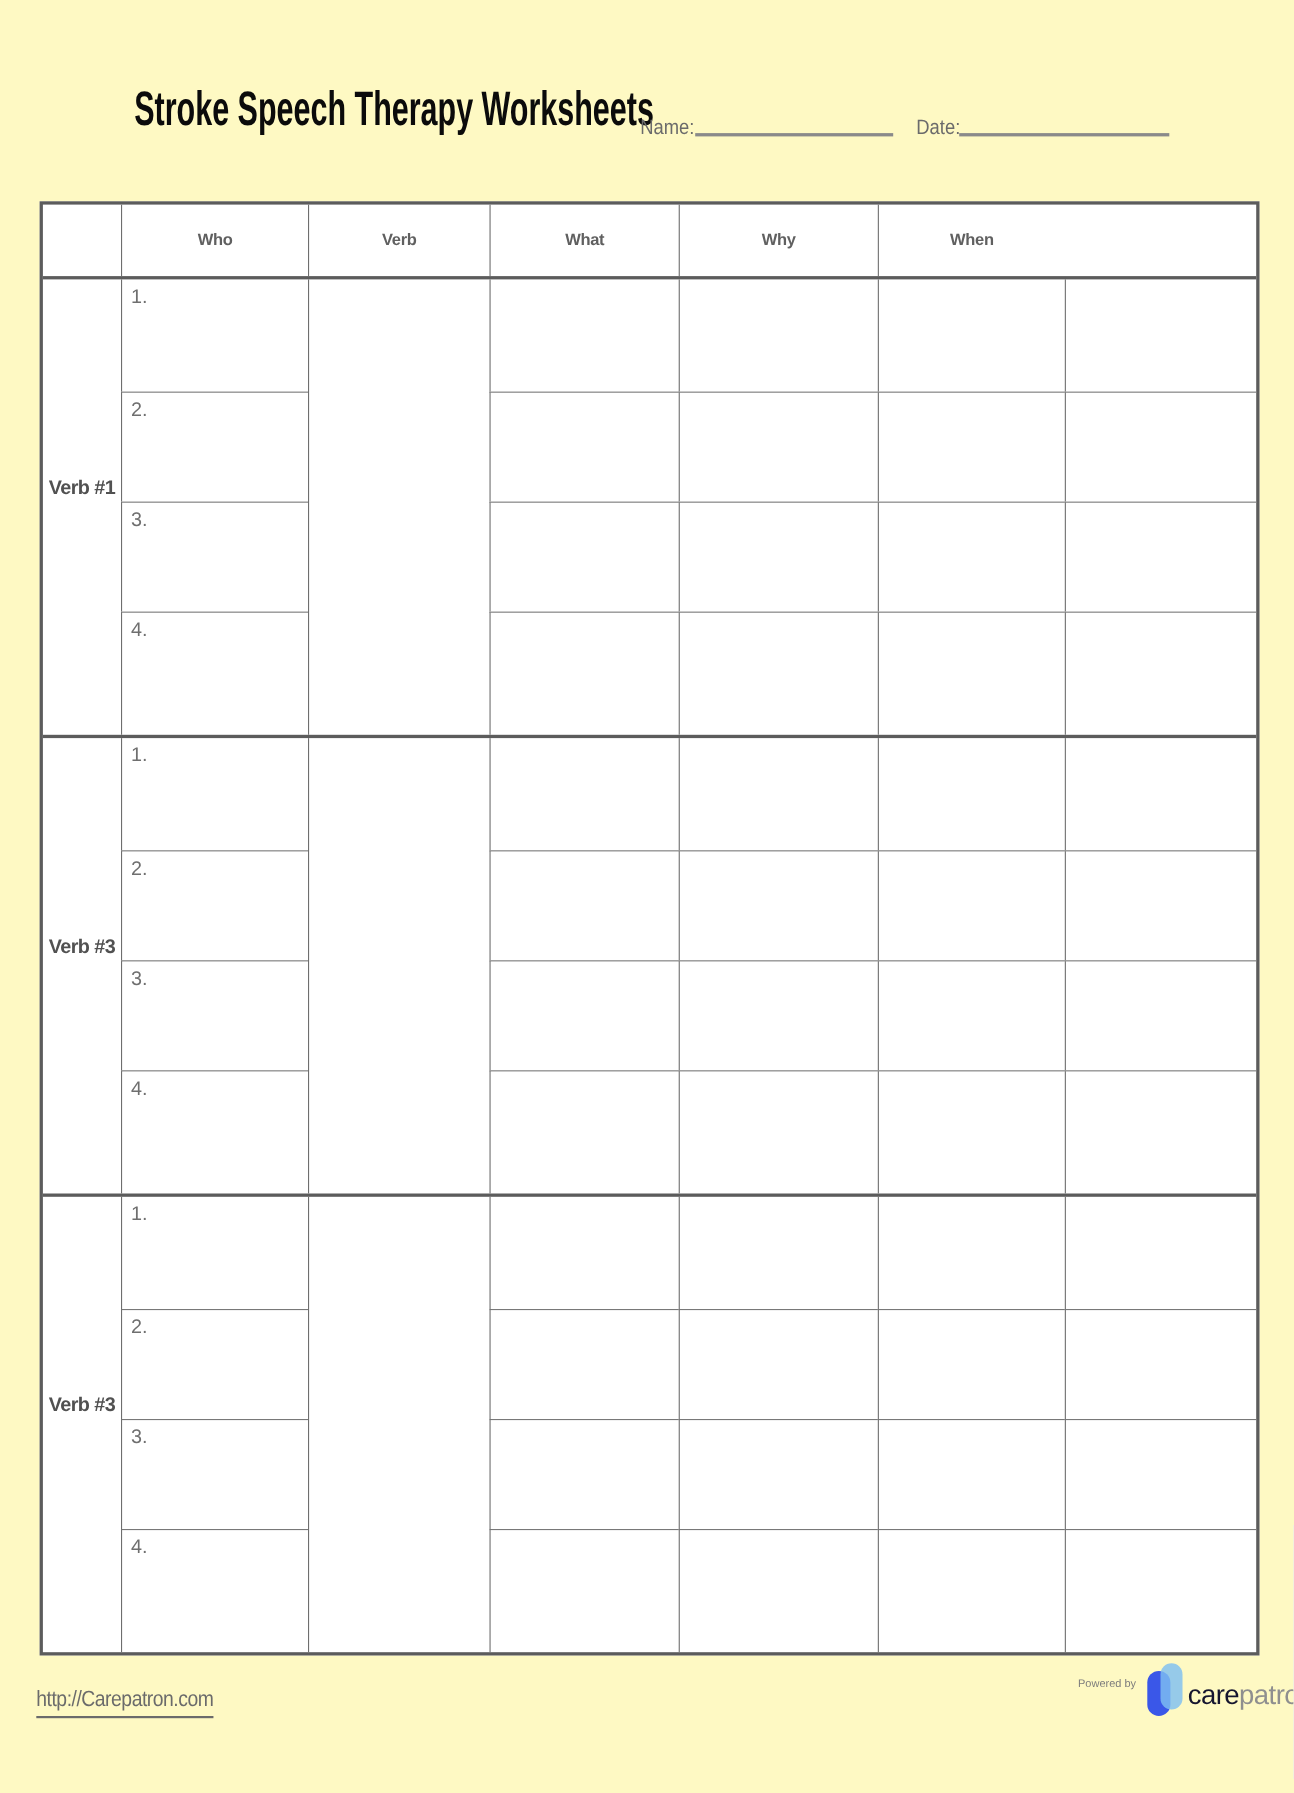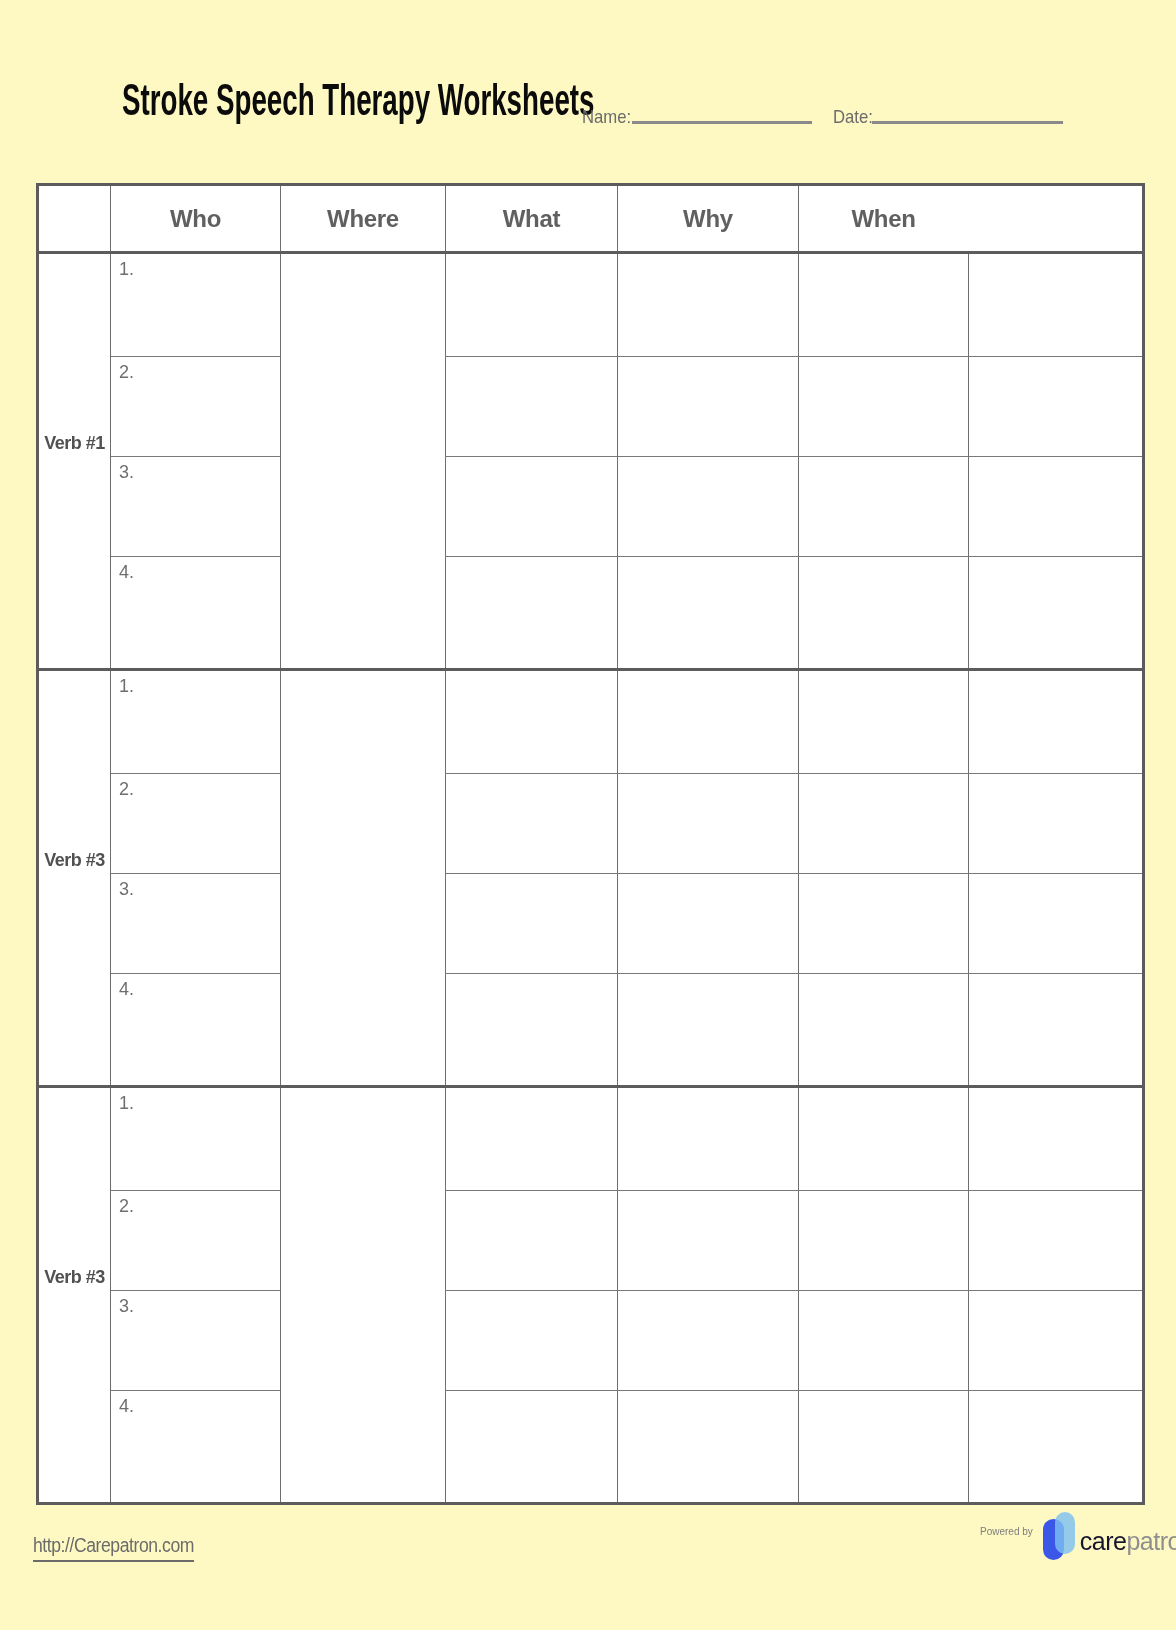--- a/index.html
+++ b/index.html
@@ -39,21 +39,21 @@
     border:3px solid #5c5c5c; background:#fff;
   }
   .grid {
     display:grid;
     grid-template-columns:71px 170px 165px 172px 181px 170px 174px;
   }
   .thead { border-bottom:3px solid #5c5c5c; }
   .hcell {
     height:65px;
     display:flex; align-items:center; justify-content:center;
-    font-size:24px; font-weight:bold; color:#606060;
+    font-size:15px; font-weight:bold; color:#606060;
     letter-spacing:-0.3px;
   }
   .bl { border-left:1.5px solid #6e6e6e; }      
   .ht { border-top:1.5px solid #787878; }       
 
   .tgroup { grid-template-rows:102px 100px 100px 112px; }
   .tgroup.gsep { border-bottom:3px solid #5c5c5c; }
 
   .glabel {
     grid-column:1; grid-row:1/5;
@@ -114,21 +114,21 @@
   <div class="field-label name-label">Name:</div>
   <div class="blank-line name-line"></div>
   <div class="field-label date-label">Date:</div>
   <div class="blank-line date-line"></div>
 
   <div class="tbl">
 
     <div class="grid thead">
       <div class="hcell"></div>
       <div class="hcell bl">Who</div>
-      <div class="hcell bl">Where</div>
+      <div class="hcell bl">Verb</div>
       <div class="hcell bl">What</div>
       <div class="hcell bl">Why</div>
       <div class="hcell bl">When</div>
     </div>
 
     <div class="grid tgroup gsep">
       <div class="glabel">Verb #1</div>
       <div class="who bl c2 r1">
           <span class="row-num">1.</span>
         </div>

